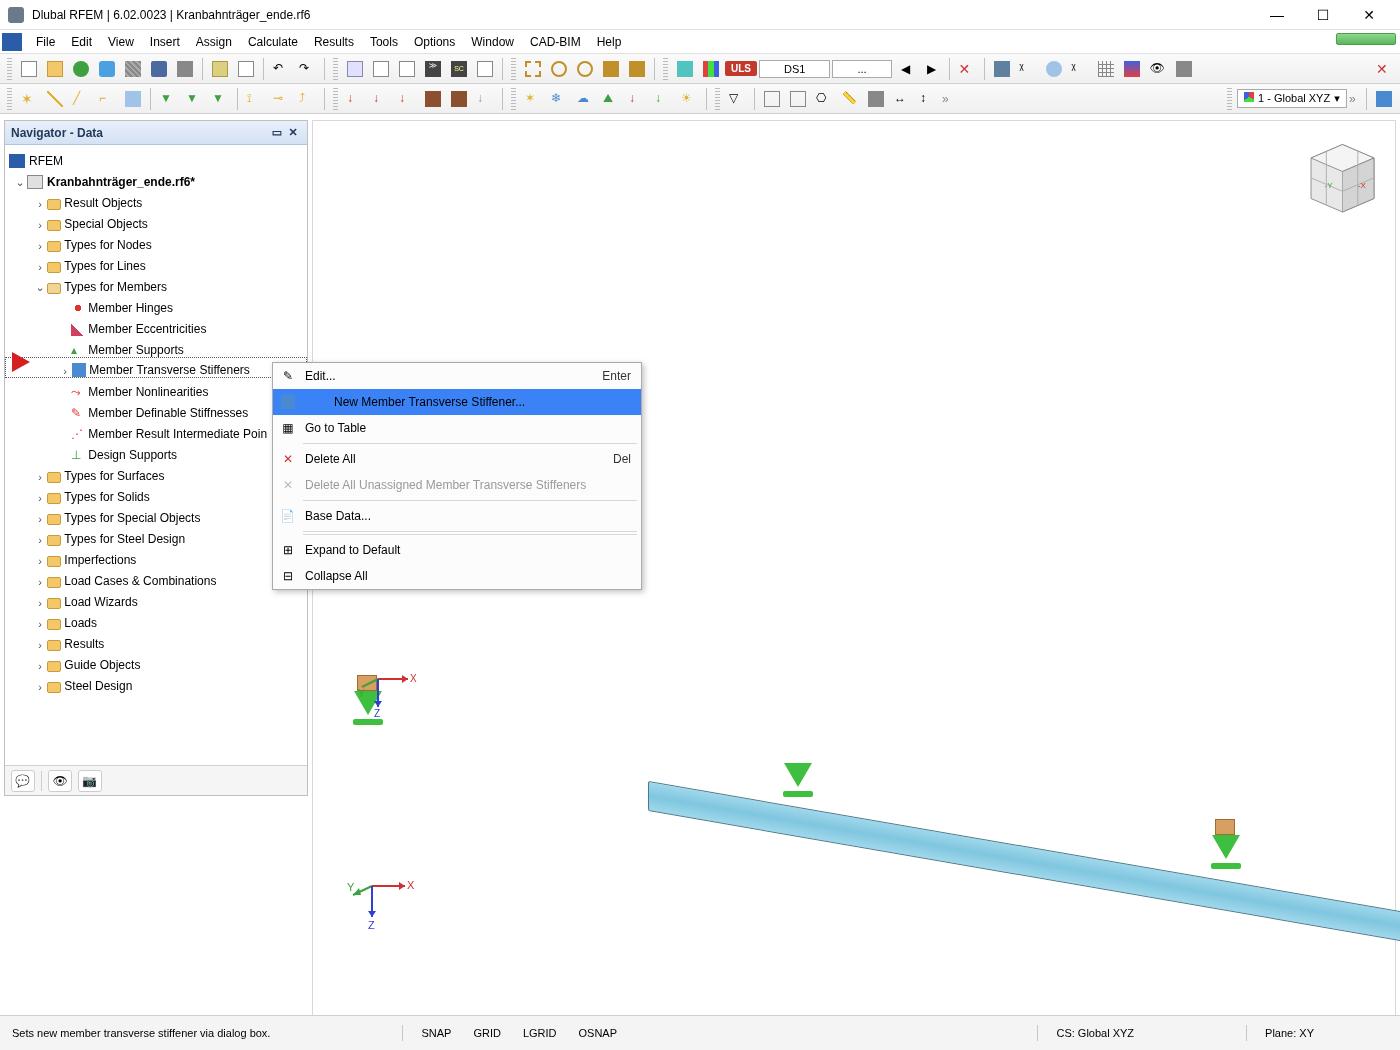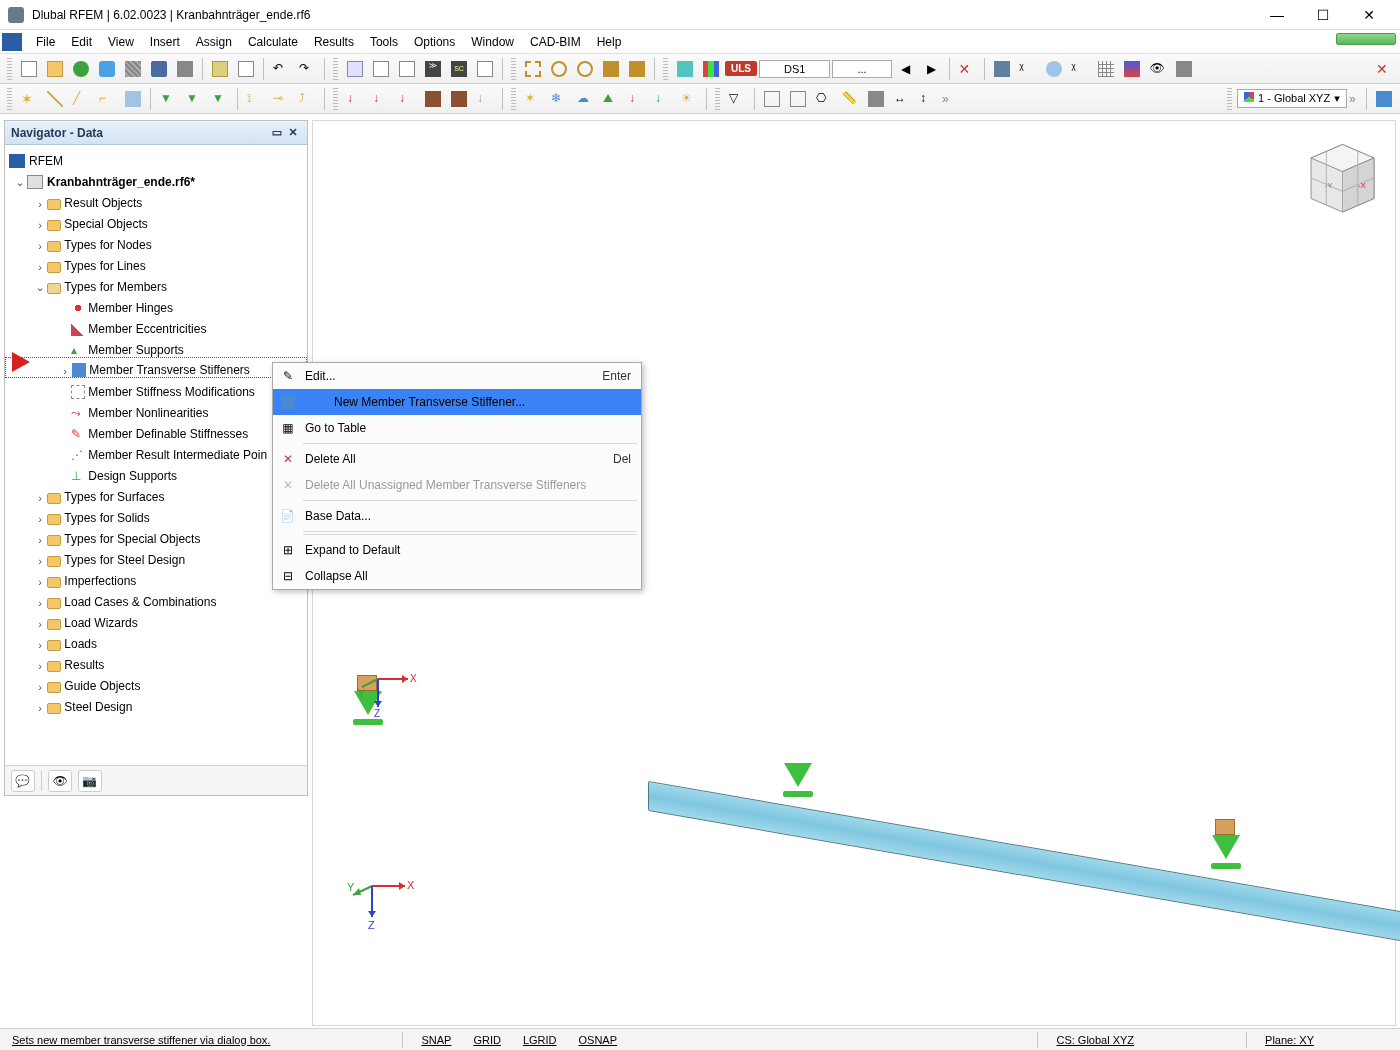--- a/index.html
+++ b/index.html
@@ -57,21 +57,21 @@
 
 
 .canvas { position:absolute; left:312px; top:120px; right:4px; bottom:24px; background:#fff; border:1px solid #d8d8d8; }
 .navcube { position:absolute; right:12px; top:10px; width:90px; height:90px; }
 .beam { position:absolute; left:335px; top:660px; width:875px; height:30px; background:linear-gradient(#a0d8ec,#7fc6df,#a0d8ec); border:1px solid #4a7a8a; transform:skewY(9.8deg); transform-origin:left center; border-radius:2px; }
 .support { width:34px; height:30px; position:absolute; }
 .support .top { width:20px; height:16px; background:#d8a060; border:1px solid #a06a30; position:absolute; top:-14px; left:6px; }
 .support .cone { width:0; height:0; border-left:14px solid transparent; border-right:14px solid transparent; border-top:24px solid #3fbf3f; position:absolute; top:2px; left:3px; }
 .support .base { width:30px; height:6px; background:#3fbf3f; position:absolute; bottom:-6px; left:2px; border-radius:2px; }
 .axes { position:absolute; }
-.status { position:absolute; left:0; right:0; bottom:0; height:22px; background:#f4f4f4; border-top:1px solid #d0d0d0; display:flex; align-items:center; font-size:11px; padding:0 8px; gap:14px;text-decoration:underline; }
+.status { position:absolute; left:0; right:0; bottom:0; height:35px; background:#f4f4f4; border-top:1px solid #d0d0d0; display:flex; align-items:center; font-size:11px; padding:0 8px; gap:14px; }
 .status .sl { padding:0 4px; }
 .status .sep2 { width:1px; height:16px; background:#c8c8c8; }
 </style>
 </head>
 <body>
 
 <div class="titlebar">
   <span class="app-icon"></span>
   <span class="title">Dlubal RFEM | 6.02.0023 | Kranbahnträger_ende.rf6</span>
   <div class="winbtn">—</div>
@@ -361,21 +361,20 @@
     <div class="tree-row" style="padding-left:28px;"><span class="chev">›</span><span class="folder"></span>&nbsp;<span class="lbl">Result Objects</span></div>
     <div class="tree-row" style="padding-left:28px;"><span class="chev">›</span><span class="folder"></span>&nbsp;<span class="lbl">Special Objects</span></div>
     <div class="tree-row" style="padding-left:28px;"><span class="chev">›</span><span class="folder"></span>&nbsp;<span class="lbl">Types for Nodes</span></div>
     <div class="tree-row" style="padding-left:28px;"><span class="chev">›</span><span class="folder"></span>&nbsp;<span class="lbl">Types for Lines</span></div>
     <div class="tree-row" style="padding-left:28px;"><span class="chev">⌄</span><span class="folder open"></span>&nbsp;<span class="lbl">Types for Members</span></div>
 
     <div class="tree-row" style="padding-left:66px;"><span class="itemicon" style="background:radial-gradient(#e03030 30%,transparent 30%);"></span>&nbsp;<span class="lbl">Member Hinges</span></div>
     <div class="tree-row" style="padding-left:66px;"><span class="itemicon" style="background:linear-gradient(45deg,#d04060 45%,transparent 45%);"></span>&nbsp;<span class="lbl">Member Eccentricities</span></div>
     <div class="tree-row" style="padding-left:66px;"><span class="itemicon" style="color:#3fa03f;">▴</span>&nbsp;<span class="lbl">Member Supports</span></div>
     <div class="tree-row sel" style="padding-left:52px;"><span class="chev">›</span><span class="itemicon" style="background:#4a8ad0;"></span>&nbsp;<span class="lbl">Member Transverse Stiffeners</span></div>
-    <div class="tree-row" style="padding-left:66px;"><span class="itemicon" style="border:1px dashed #888;"></span>&nbsp;<span class="lbl">Member Stiffness Modifications</span></div>
     <div class="tree-row" style="padding-left:66px;"><span class="itemicon" style="color:#e03030;">⤳</span>&nbsp;<span class="lbl">Member Nonlinearities</span></div>
     <div class="tree-row" style="padding-left:66px;"><span class="itemicon" style="color:#e03030;">✎</span>&nbsp;<span class="lbl">Member Definable Stiffnesses</span></div>
     <div class="tree-row" style="padding-left:66px;"><span class="itemicon" style="color:#e03030;">⋰</span>&nbsp;<span class="lbl">Member Result Intermediate Poin</span></div>
     <div class="tree-row" style="padding-left:66px;"><span class="itemicon" style="color:#3fa03f;">⊥</span>&nbsp;<span class="lbl">Design Supports</span></div>
 
     <div class="tree-row" style="padding-left:28px;"><span class="chev">›</span><span class="folder"></span>&nbsp;<span class="lbl">Types for Surfaces</span></div>
     <div class="tree-row" style="padding-left:28px;"><span class="chev">›</span><span class="folder"></span>&nbsp;<span class="lbl">Types for Solids</span></div>
     <div class="tree-row" style="padding-left:28px;"><span class="chev">›</span><span class="folder"></span>&nbsp;<span class="lbl">Types for Special Objects</span></div>
     <div class="tree-row" style="padding-left:28px;"><span class="chev">›</span><span class="folder"></span>&nbsp;<span class="lbl">Types for Steel Design</span></div>
     <div class="tree-row" style="padding-left:28px;"><span class="chev">›</span><span class="folder"></span>&nbsp;<span class="lbl">Imperfections</span></div>

